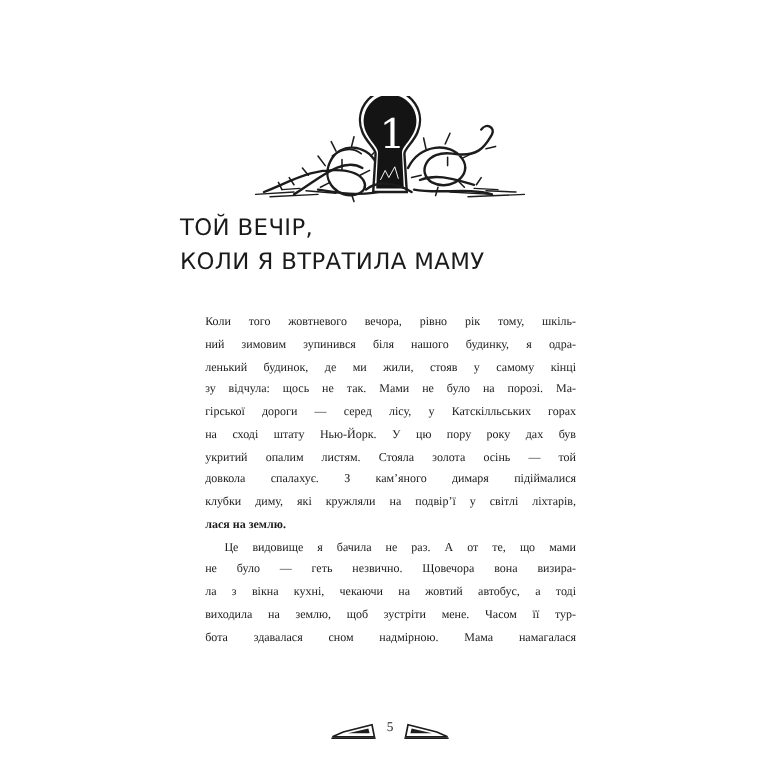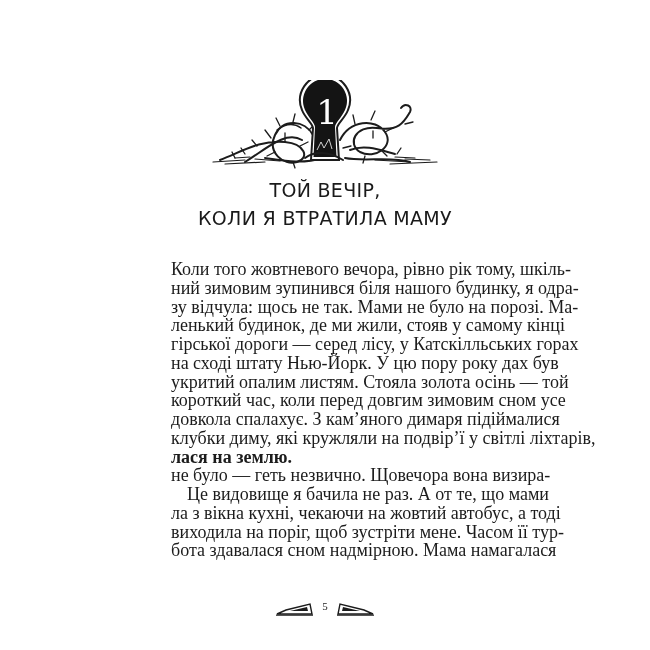--- a/index.html
+++ b/index.html
@@ -38,37 +38,36 @@
     font-size: 34px;
     line-height: 40px;
     color: #ffffff;
     font-weight: normal;
   }
   .chapter-title {
     position: absolute;
     left: 150px;
     top: 176px;
     width: 350px;
-    text-align: center;
     font-family: "DejaVu Sans", sans-serif;
     font-size: 19px;
     line-height: 28px;
     letter-spacing: 0.3px;
     color: #1a1a1a;
     margin: 0;
     font-weight: normal;
   }
   .chapter-title span { display: block; }
   .body-text {
     position: absolute;
     left: 171px;
     top: 260px;
     width: 309px;
     font-family: "Liberation Serif", serif;
-    font-size: 18px;
+    font-size: 10px;
     line-height: 18.75px;
     color: #1c1c1c;
   }
   .line {
     display: block;
     white-space: nowrap;
     text-align: justify;
     text-align-last: justify;
     height: 18.75px;
   }
@@ -147,35 +146,34 @@
 
   <h1 class="chapter-title">
     <span>ТОЙ ВЕЧІР,</span>
     <span>КОЛИ Я ВТРАТИЛА МАМУ</span>
   </h1>
 
   <div class="body-text">
     <div>
       <span class="line">Коли того жовтневого вечора, рівно рік тому, шкіль-</span>
       <span class="line">ний зимовим зупинився біля нашого будинку, я одра-</span>
+      <span class="line">ленький будинок, де ми жили, стояв у самому кінці</span>
       <span class="line">зу відчула: щось не так. Мами не було на порозі. Ма-</span>
-      <span class="line">ленький будинок, де ми жили, стояв у самому кінці</span>
       <span class="line">гірської дороги — серед лісу, у Катскілльських горах</span>
       <span class="line">на сході штату Нью-Йорк. У цю пору року дах був</span>
       <span class="line">укритий опалим листям. Стояла золота осінь — той</span>
-      <span class="line">короткий час, коли перед довгим зимовим сном усе</span>
       <span class="line">довкола спалахує. З кам’яного димаря підіймалися</span>
       <span class="line">клубки диму, які кружляли на подвір’ї у світлі ліхтарів,</span>
       <span class="line last">лася на землю.</span>
     </div>
     <div>
+      <span class="line indent">Це видовище я бачила не раз. А от те, що мами</span>
       <span class="line">не було — геть незвично. Щовечора вона визира-</span>
-      <span class="line indent">Це видовище я бачила не раз. А от те, що мами</span>
       <span class="line">ла з вікна кухні, чекаючи на жовтий автобус, а тоді</span>
-      <span class="line">виходила на поріг, щоб зустріти мене. Часом її тур-</span>
+      <span class="line">виходила на землю, щоб зустріти мене. Часом її тур-</span>
       <span class="line">бота здавалася сном надмірною. Мама намагалася</span>
     </div>
   </div>
 
   <div class="folio">
     <svg style="left:6px" width="38" height="14" viewBox="0 0 38 14">
       <path d="M1 12 L36 12 L34 2 L10 8 Z" fill="none" stroke="#1c1c1c" stroke-width="1.4"></path>
       <path d="M14 9 L31 5 L32 9 Z" fill="#1c1c1c"></path>
       <path d="M0 13.2 L37 13.2" stroke="#1c1c1c" stroke-width="1.2"></path>
     </svg>

